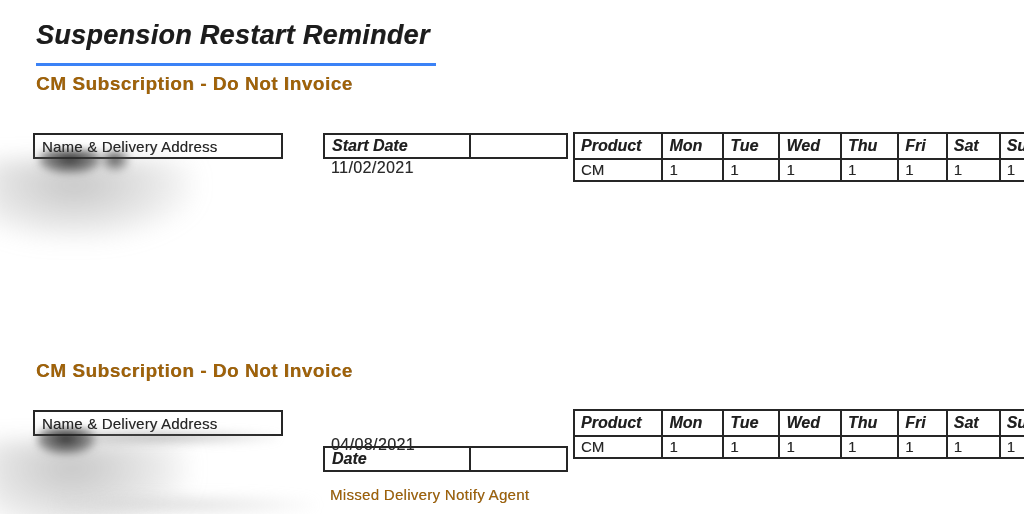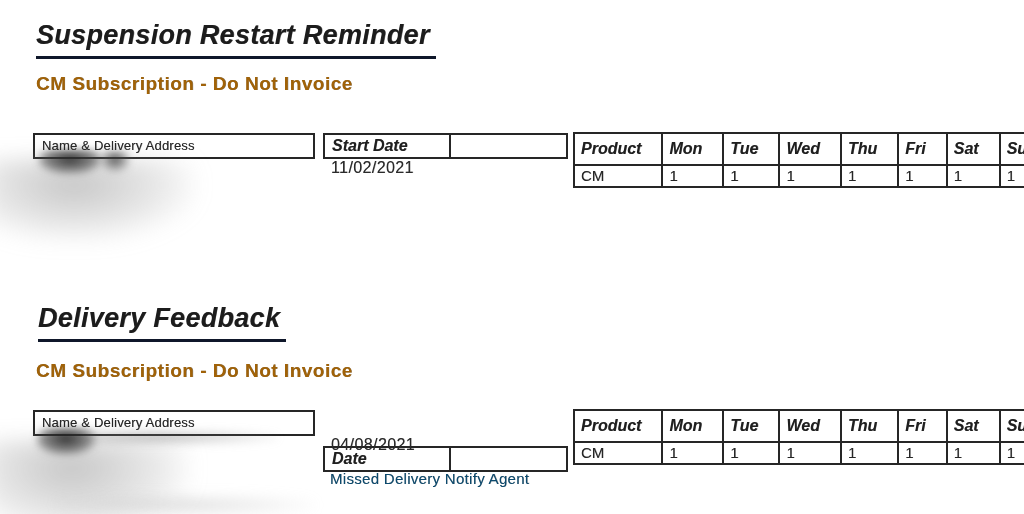--- a/index.html
+++ b/index.html
@@ -16,67 +16,67 @@
 
   
   .sec-title {
     position: absolute;
     font-size: 27px;
     font-weight: bold;
     font-style: italic;
     line-height: 1.1;
     letter-spacing: 0.3px;
     color: #1c1c1c;
-    border-bottom: 3px solid #0f172a;
-    padding: 0 6px 5px 0;
+    border-bottom: 3px solid #3b82f6;
+    padding: 0 6px 12px 0;
     text-shadow: 0.4px 0.4px 0.5px rgba(25,25,25,0.55);
   }
   .s1-title { left: 36px; top: 21px; }
   .s2-title { left: 38px; top: 304px; }
 
   .sub-line {
     position: absolute;
     font-size: 19px;
     font-weight: bold;
     letter-spacing: 0.5px;
     color: #a16207;
     text-shadow: 0.3px 0.3px 0.5px rgba(30,30,30,0.5);
   }
   .s1-sub { left: 36px; top: 73px; }
   .s2-sub { left: 36px; top: 360px; }
 
   
   .namebox {
     position: absolute;
     left: 33px;
-    width: 282px;
+    width: 250px;
     height: 26px;
     border: 2px solid #262626;
-    font-size: 13px;
+    font-size: 15px;
     letter-spacing: 0.2px;
     padding: 3px 0 0 7px;
     color: #242424;
     text-shadow: 0.3px 0.3px 0.4px rgba(30,30,30,0.45);
   }
   .s1-namebox { top: 133px; }
   .s2-namebox { top: 410px; }
 
   
   .datebox {
     position: absolute;
     left: 323px;
     width: 245px;
     height: 26px;
     border: 2px solid #262626;
     display: flex;
   }
   .s1-datebox { top: 133px; }
   .s2-datebox { top: 410px; margin-top: 36px; }
   .datebox .label-cell {
-    width: 126px;
+    width: 146px;
     border-right: 2px solid #262626;
     font-weight: bold;
     font-style: italic;
     font-size: 16px;
     padding: 2px 0 0 7px;
     color: #1f1f1f;
     text-shadow: 0.3px 0.3px 0.4px rgba(30,30,30,0.5);
   }
   .datebox .empty-cell { flex: 1; }
 
@@ -103,42 +103,42 @@
   .ptable th, .ptable td {
     border: 2px solid #262626;
     text-align: left;
     overflow: hidden;
     white-space: nowrap;
   }
   .ptable th {
     font-size: 16px;
     font-weight: bold;
     font-style: italic;
-    height: 32px;
+    height: 26px;
     padding: 1px 20px 1px 6px;
     color: #1f1f1f;
     text-shadow: 0.3px 0.3px 0.4px rgba(30,30,30,0.5);
   }
   .ptable td {
     font-size: 15px;
     font-weight: normal;
     height: 22px;
     padding: 0 2px 1px 6px;
     color: #262626;
     text-shadow: 0.3px 0.3px 0.3px rgba(30,30,30,0.4);
   }
 
   
   .note-line {
     position: absolute;
     left: 330px;
-    top: 470px;
+    top: 486px;
     font-size: 15px;
     letter-spacing: 0.3px;
-    color: #0c4a6e;
+    color: #a16207;
     text-shadow: 0.3px 0.3px 0.4px rgba(40,40,40,0.45);
   }
 
   
   .smudge { position: absolute; pointer-events: none; }
   .s1-dark-a {
     left: 38px; top: 150px; width: 64px; height: 24px;
     background: radial-gradient(ellipse at 50% 40%, rgba(22,22,22,0.92) 0%, rgba(45,45,45,0.55) 55%, rgba(90,90,90,0) 78%);
     filter: blur(3.5px);
   }
@@ -224,21 +224,20 @@
         <td>1</td>
         <td>1</td>
       </tr>
     </tbody>
   </table>
 
   <div class="smudge s1-dark-a"></div>
   <div class="smudge s1-dark-b"></div>
   <div class="smudge s1-cloud"></div>
 
-  <div class="sec-title s2-title">Delivery Feedback</div>
 
   <div class="sub-line s2-sub">CM Subscription - Do Not Invoice</div>
 
   <div class="namebox s2-namebox">Name &amp; Delivery Address</div>
 
   <div class="datebox s2-datebox">
     <div class="label-cell">Date</div>
     <div class="empty-cell"></div>
   </div>
   <div class="date-value s2-dateval">04/08/2021</div>

